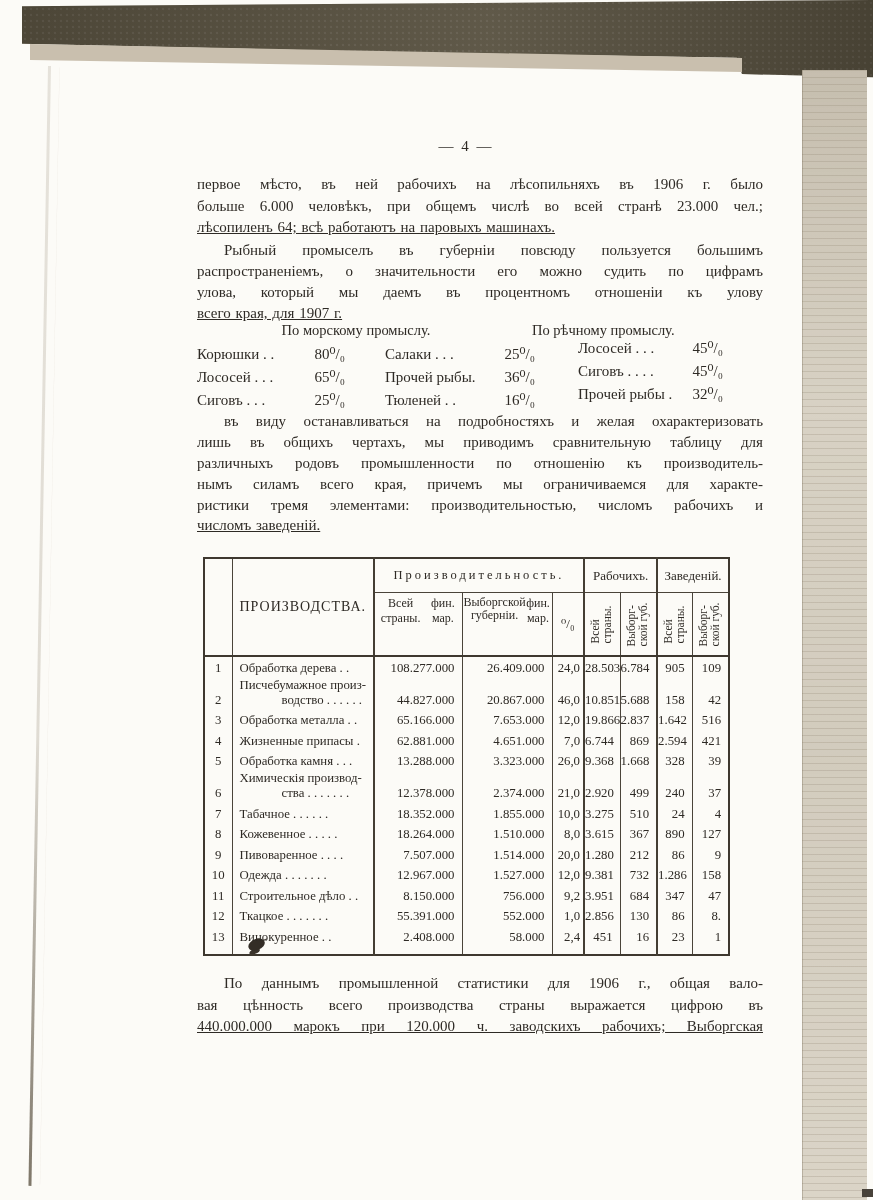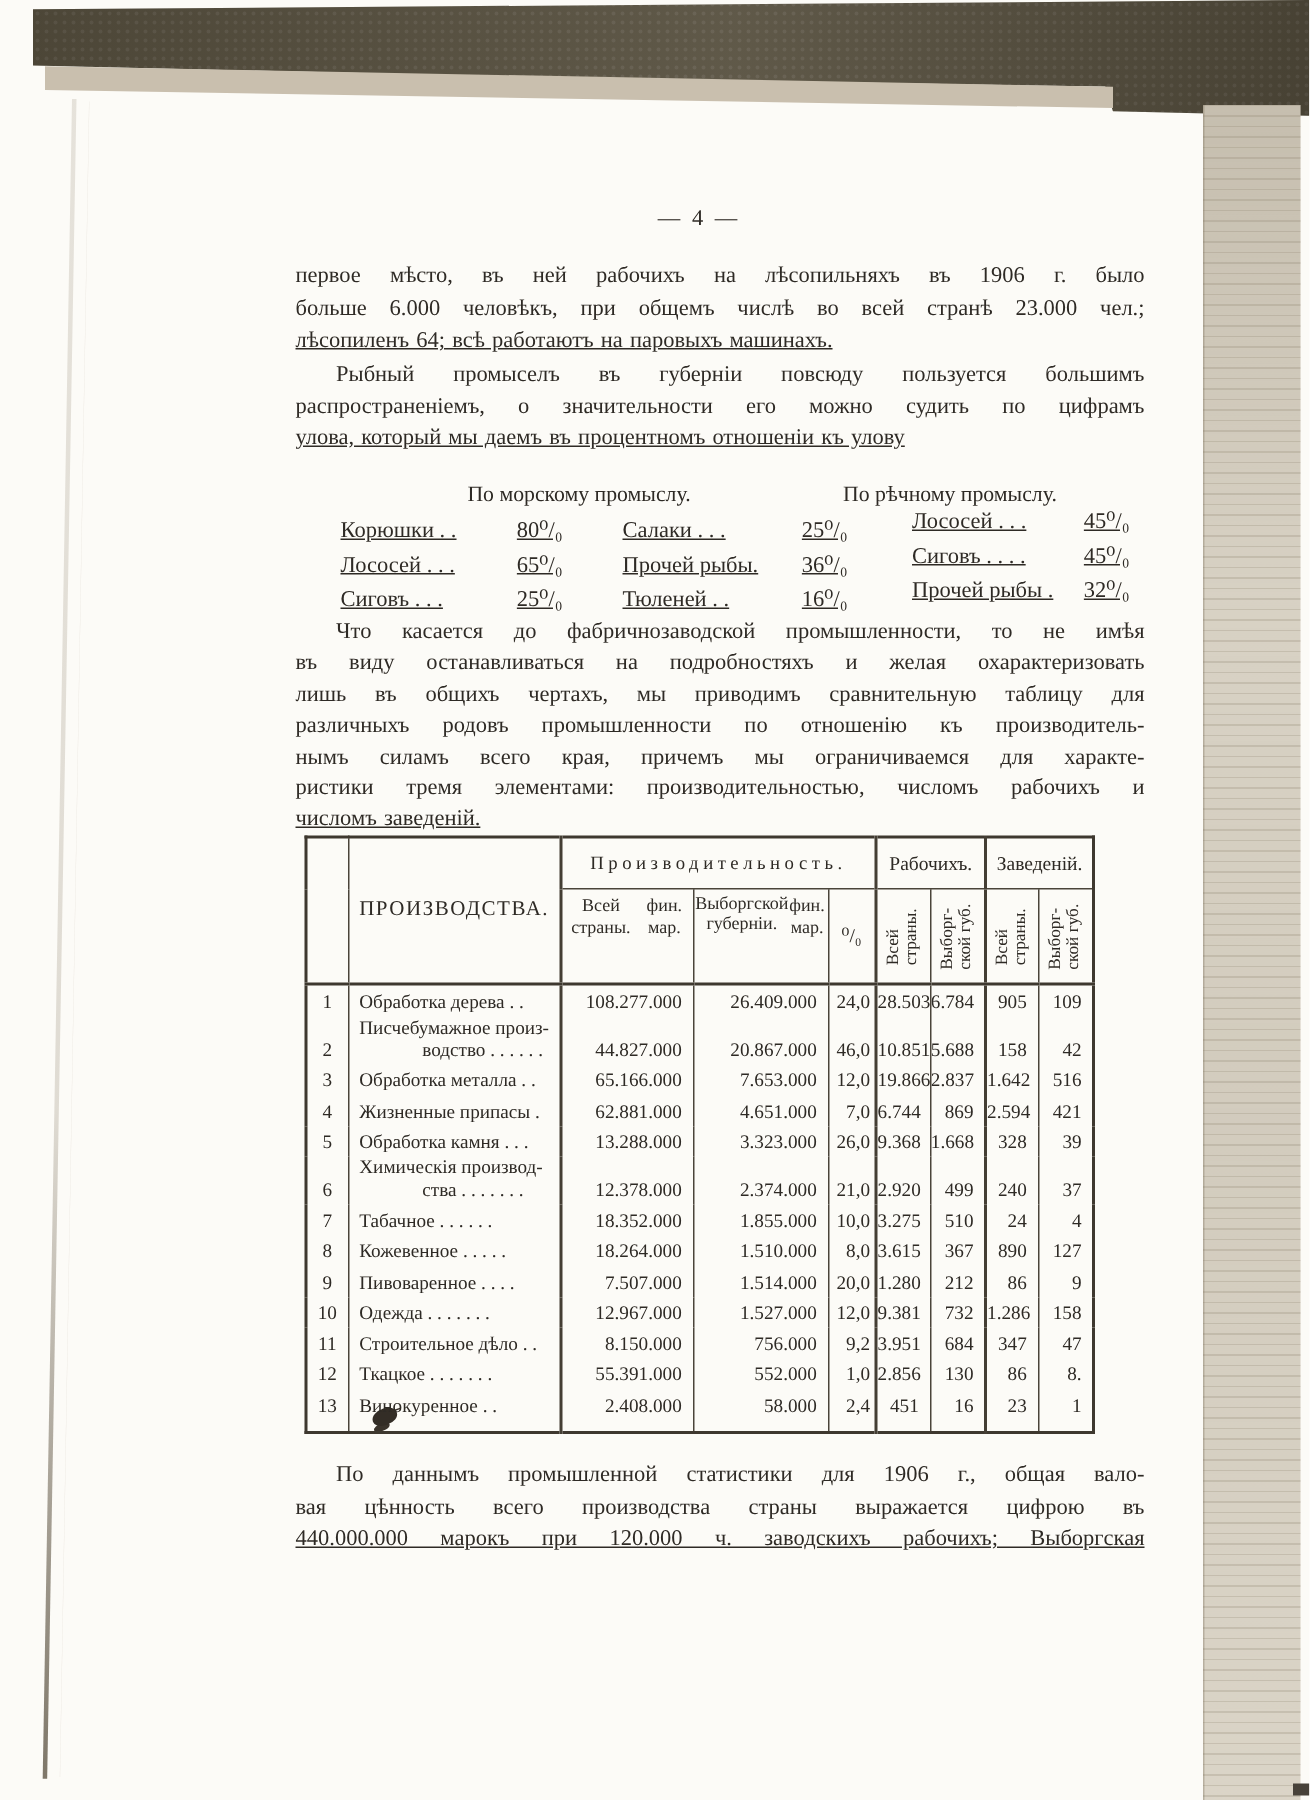--- a/index.html
+++ b/index.html
@@ -38,31 +38,31 @@
   .para.cont .line:last-child{text-align-last:justify;}
   .para.indent .line:first-child{text-indent:27px;}
   .p1{top:44px;}
   .p2{top:110px;}
   .p2 .line{line-height:21px;height:21px;}
   .p3{top:281px;}
   .p3 .line{line-height:20.9px;height:20.9px;}
   .p4{top:843px;}
 
   
-  .fish{position:absolute;left:0;top:192px;width:566px;height:88px;font-size:15px;margin-left:30px;}
+  .fish{position:absolute;left:0;top:192px;width:566px;height:88px;font-size:15px;}
   .ftitle{font-size:14.5px;}
   .sea{position:absolute;left:0;top:0;width:338px;}
   .sea .ftitle{text-align:center;padding-right:20px;}
   .fcol{position:absolute;top:21px;}
   .fcol1{left:0;width:148px;}
   .fcol2{left:188px;width:150px;}
   .river{position:absolute;left:333px;top:0;width:193px;}
   .river .ftitle{text-align:left;padding-left:2px;}
   .river .frows{margin-left:48px;width:145px;margin-top:0;}
-  .frow{display:flex;justify-content:space-between;line-height:23px;height:23px;white-space:nowrap;text-decoration:underline;}
+  .frow{display:flex;justify-content:space-between;line-height:23px;height:23px;white-space:nowrap;}
   .river .frow:first-child{margin-top:-2px;}
 
   
   .ptable{position:absolute;left:203px;top:557px;}
   table{border-collapse:collapse;table-layout:fixed;width:525px;background:transparent;}
   th,td{border:1px solid #4a443a;padding:0;font-weight:normal;overflow:hidden;}
   table{border:2.5px solid #3e382f;}
   .hdr-bottom{border-bottom:2.5px solid #3e382f;}
   th.gsep,td.gsep{border-left:2px solid #443e34;}
   th.grp{height:33px;font-size:13px;text-align:center;}
@@ -104,20 +104,21 @@
     <div class="line">первое мѣсто, въ ней рабочихъ на лѣсопильняхъ въ 1906 г. было</div>
         <div class="line">больше 6.000 человѣкъ, при общемъ числѣ во всей странѣ 23.000 чел.;</div>
         <div class="line">лѣсопиленъ 64; всѣ работаютъ на паровыхъ машинахъ.</div>
       </div>
 
     <div class="para p2 indent">
 
     <div class="line">Рыбный промыселъ въ губерніи повсюду пользуется большимъ</div>
         <div class="line">распространеніемъ, о значительности его можно судить по цифрамъ</div>
         <div class="line">улова, который мы даемъ въ процентномъ отношеніи къ улову</div>
+        <div class="line">всего края, для 1907 г.</div>
       </div>
 
     <div class="fish">
       <div class="sea">
         <div class="ftitle">По морскому промыслу.</div>
         <div class="fcol fcol1 frows">
 
         <div class="frow">
               <span>Корюшки . .</span>
               <span>80⁰/₀</span>
@@ -162,21 +163,20 @@
             <div class="frow">
               <span>Прочей рыбы .</span>
               <span>32⁰/₀</span>
             </div>
           </div>
       </div>
     </div>
 
     <div class="para p3 indent">
 
-    <div class="line">Что касается до фабричнозаводской промышленности, то не имѣя</div>
         <div class="line">въ виду останавливаться на подробностяхъ и желая охарактеризовать</div>
         <div class="line">лишь въ общихъ чертахъ, мы приводимъ сравнительную таблицу для</div>
         <div class="line">различныхъ родовъ промышленности по отношенію къ производитель-</div>
         <div class="line">нымъ силамъ всего края, причемъ мы ограничиваемся для характе-</div>
         <div class="line">ристики тремя элементами: производительностью, числомъ рабочихъ и</div>
         <div class="line">числомъ заведеній.</div>
       </div>
 
     <div class="para p4 indent cont">
 

